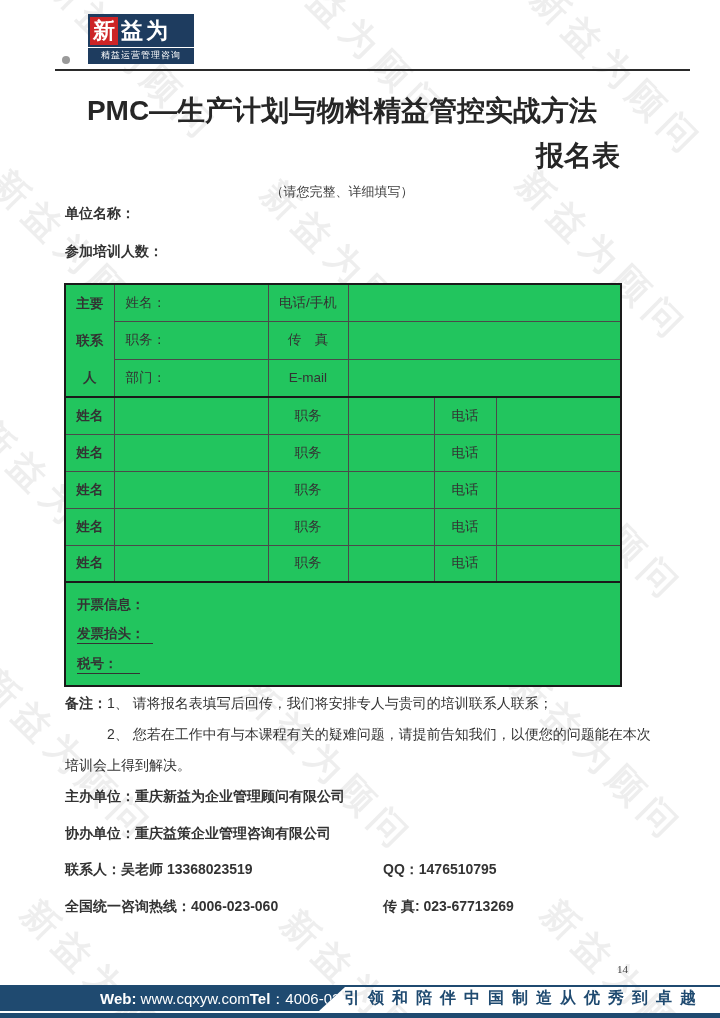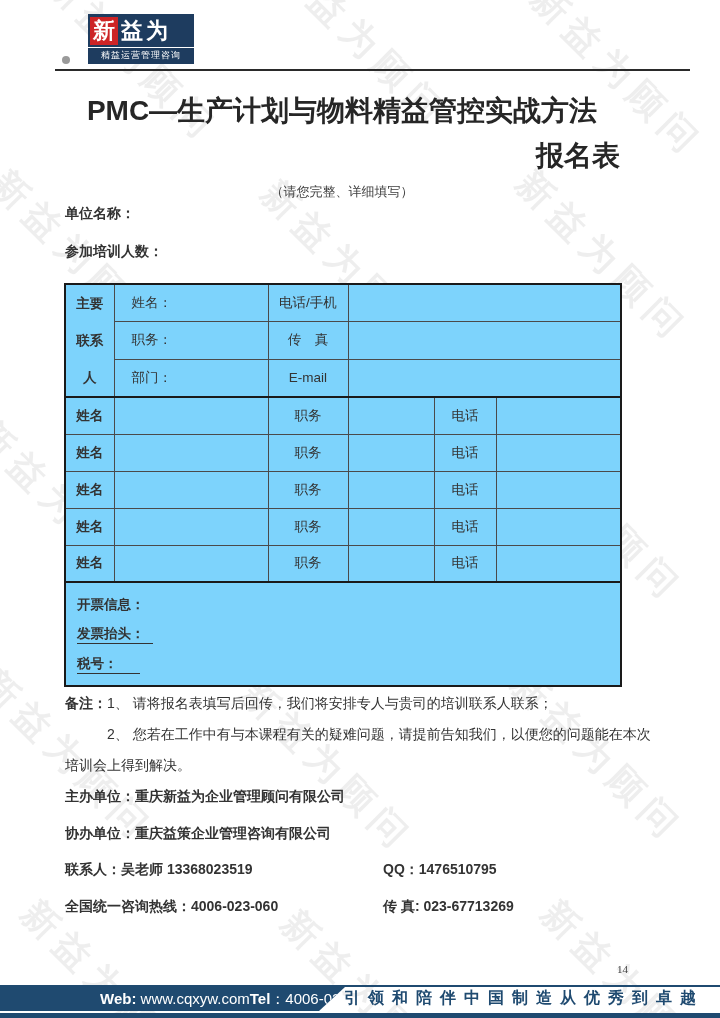--- a/index.html
+++ b/index.html
@@ -32,25 +32,25 @@
             font-size:28px; font-weight:bold; color:#262626; }
   .subtitle { position:absolute; left:64px; top:183px; width:556px; text-align:center; font-size:13px; color:#404040; }
 
   .field-label { position:absolute; left:65px; font-size:14px; font-weight:bold; color:#333; }
   .lbl-unit { top:205px; }
   .lbl-count { top:243px; }
 
   
   table.reg { position:absolute; left:64px; top:283px; width:556px; border-collapse:collapse; table-layout:fixed;
               border:2px solid #1a1a1a; font-size:13.5px; color:#333; }
-  table.reg td { border:1px solid #4a4a4a; height:37px; background:#7dd3fc; }
+  table.reg td { border:1px solid #4a4a4a; height:37px; background:#22c55e; }
   td.blue { background:#dce6f1; }
   td.center { text-align:center; }
   td.bold { font-weight:normal; }
-  td.lbl-cell { padding-left:17px; }
+  td.lbl-cell { padding-left:11px; }
   .vhead { font-weight:bold; text-align:center; vertical-align:middle; }
   .vhead .vline { line-height:37px; }
   tr.thick-top td { border-top:2px solid #1a1a1a; }
   td.name-cell { font-weight:bold; text-align:center; }
   td.invoice-cell { vertical-align:top; padding:13px 8px 0 11px; font-weight:bold; height:95px; }
   .invoice-line { margin-bottom:11px; }
   .u-line { border-bottom:1.5px solid #333; display:inline-block; }
   .u-pad-sm { padding-right:8px; }
   .u-pad-lg { padding-right:22px; }
 

